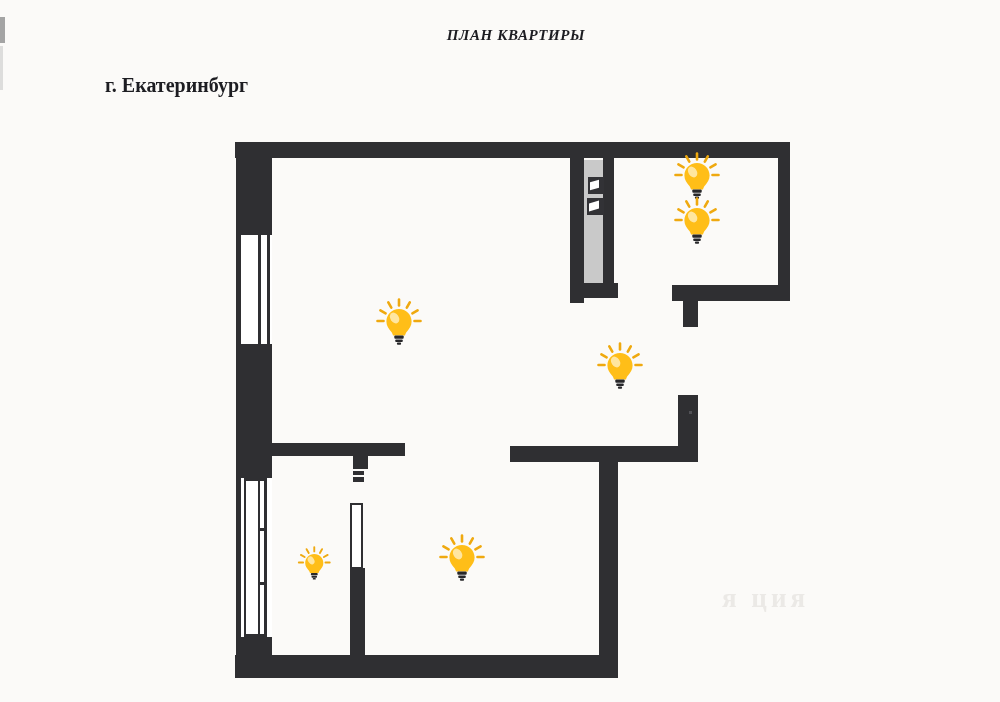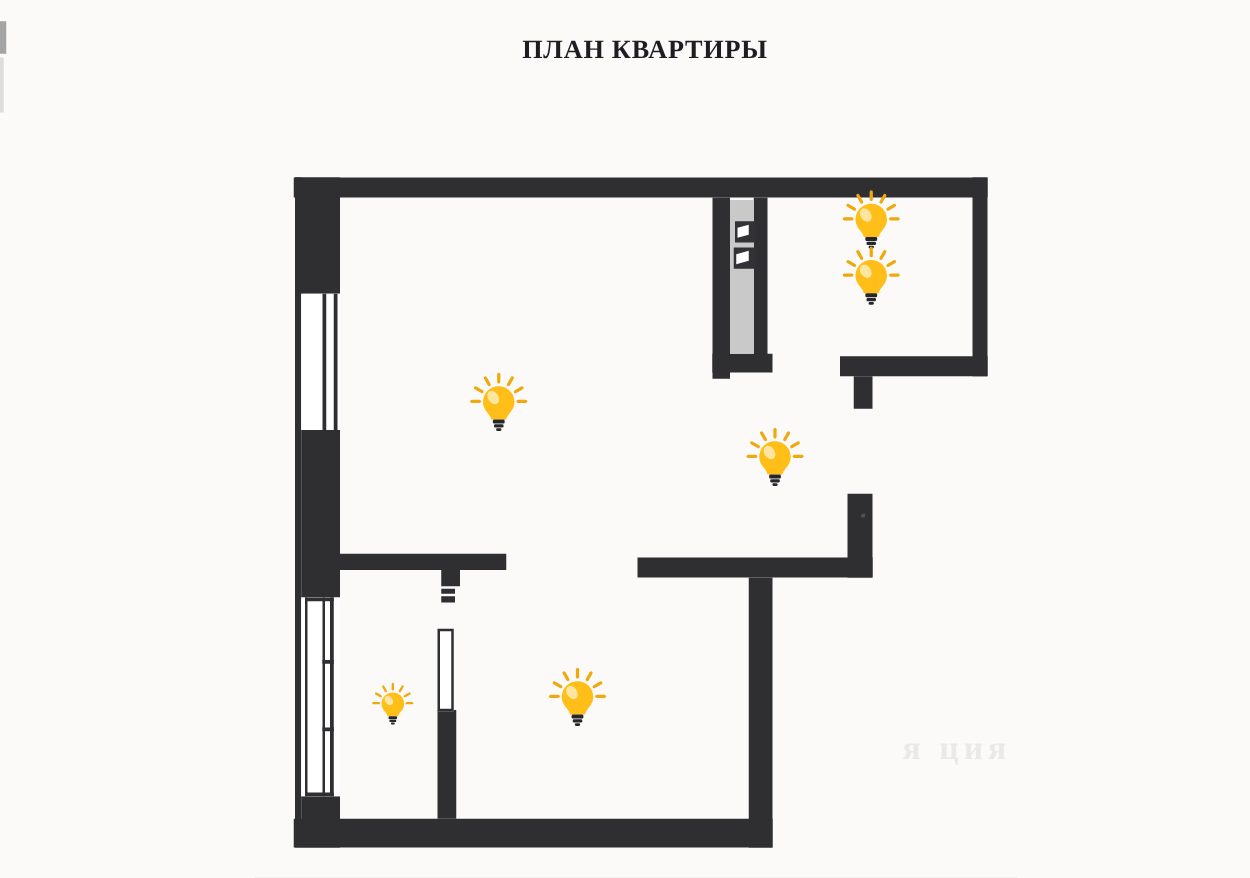--- a/index.html
+++ b/index.html
@@ -10,21 +10,21 @@
     background:#fbfaf8;
     overflow:hidden;
     font-family:"Liberation Serif", serif;
   }
   .hdr{
     position:absolute;
     color:#1d1d22;
     font-weight:bold;
     white-space:nowrap;
   }
-  #title{top:27px;left:516px;transform:translateX(-50%);font-size:21px;letter-spacing:0.6px;}
+  #title{top:27px;left:516px;transform:translateX(-50%);font-size:15px;letter-spacing:0.6px;font-style:italic;}
   #city{top:74px;left:105px;font-size:20px;}
   #date{top:70px;left:707px;font-size:20px;}
   .wall{position:absolute;}
   .win{position:absolute;background:#ffffff;}
   .win-line{position:absolute;}
   .panel{position:absolute;}
   .panel-mark{position:absolute;background:#ffffff;transform:skewY(-16deg);}
   .door-leaf{position:absolute;background:#ffffff;box-sizing:border-box;}
   .light{position:absolute;}
   .artifact{position:absolute;}
@@ -35,20 +35,21 @@
     letter-spacing:4px;
     opacity:0.5;
     white-space:nowrap;
   }
 </style>
 </head>
 <body>
 
 <div id="page" style="background: rgb(251, 250, 248);">
   <div id="title" class="hdr">ПЛАН КВАРТИРЫ</div>
+  <div id="city" class="hdr">г. Екатеринбург</div>
 
   <div id="plan">
       <div class="wall" style="left: 235px; top: 142px; width: 555px; height: 16px; background: rgb(47, 47, 50);"></div>
       <div class="wall" style="left: 778px; top: 142px; width: 12px; height: 159px; background: rgb(47, 47, 50);"></div>
       <div class="wall" style="left: 672px; top: 285px; width: 118px; height: 16px; background: rgb(47, 47, 50);"></div>
       <div class="wall" style="left: 683px; top: 301px; width: 15px; height: 26px; background: rgb(47, 47, 50);"></div>
       <div class="wall" style="left: 678px; top: 395px; width: 20px; height: 67px; background: rgb(47, 47, 50);"></div>
       <div class="wall" style="left: 510px; top: 446px; width: 188px; height: 16px; background: rgb(47, 47, 50);"></div>
       <div class="wall" style="left: 599px; top: 462px; width: 19px; height: 216px; background: rgb(47, 47, 50);"></div>
       <div class="wall" style="left: 235px; top: 655px; width: 383px; height: 23px; background: rgb(47, 47, 50);"></div>

